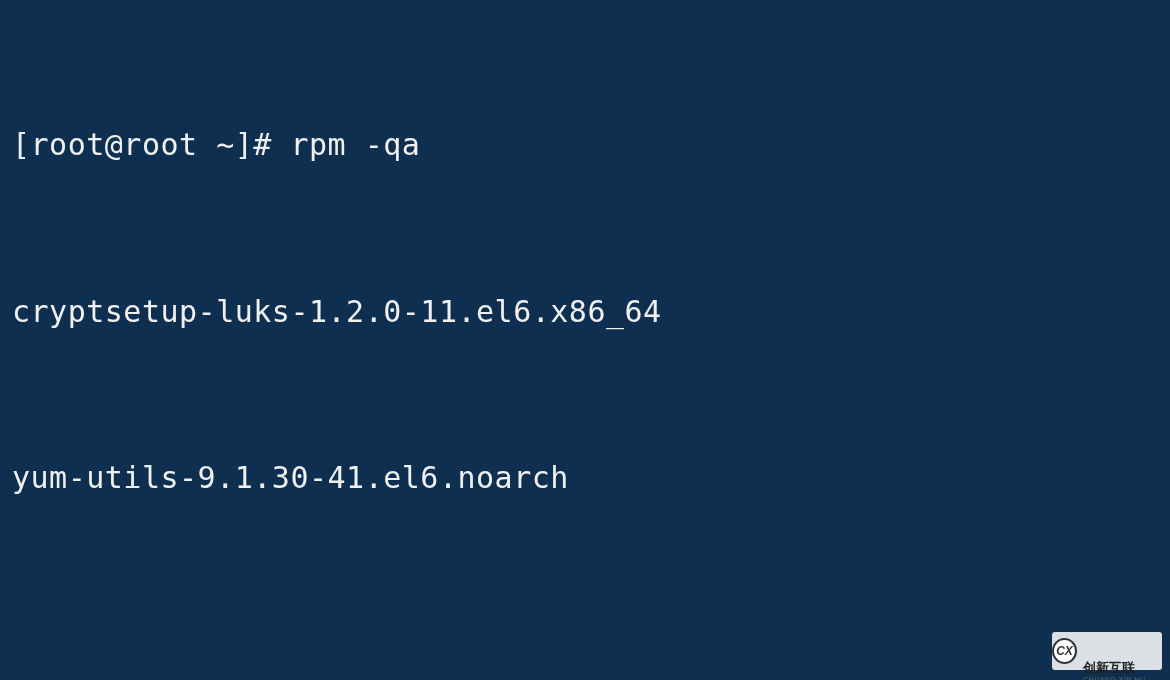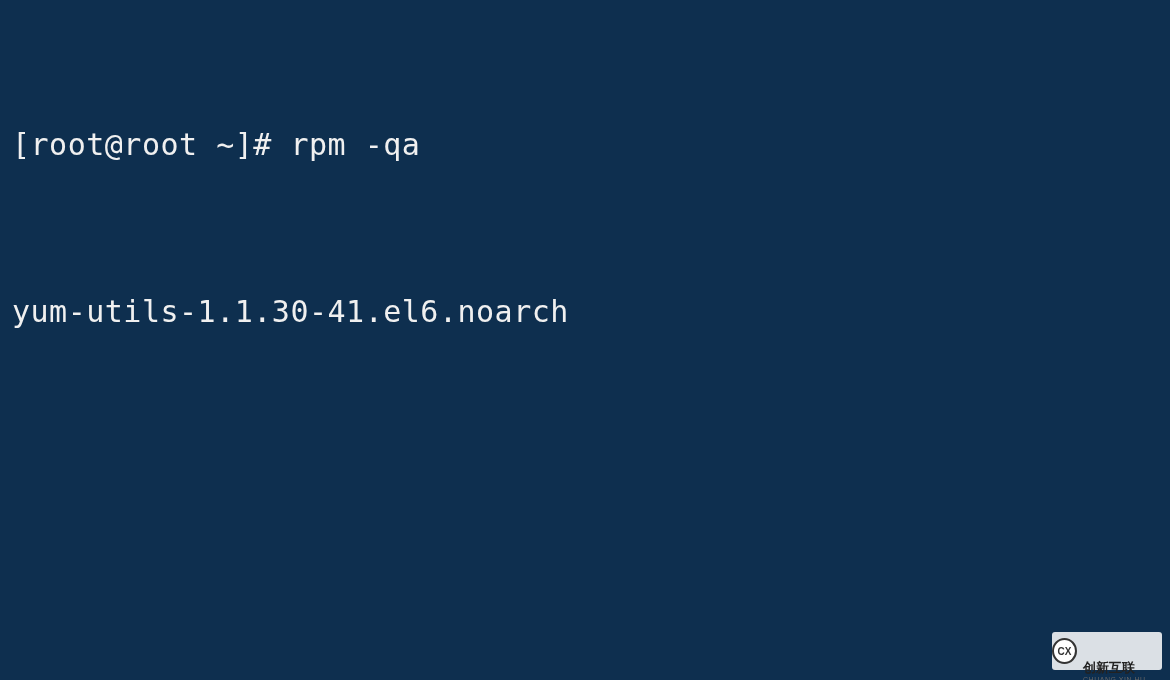--- a/index.html
+++ b/index.html
@@ -40,24 +40,25 @@
     font-family: sans-serif;
   }
   .watermark .logo {
     width: 22px;
     height: 22px;
     border: 2px solid #333;
     border-radius: 50%;
     display: flex;
     align-items: center;
     justify-content: center;
-    font-size: 10px;
+    font-size: 12px;
     font-weight: bold;
     color: #333;
     background: #fff;
+    font-style: italic;
   }
   .watermark .txt {
     display: flex;
     flex-direction: column;
     line-height: 1;
   }
   .watermark .txt .cn {
     font-size: 13px;
     font-weight: bold;
     color: #222;
@@ -68,21 +69,22 @@
     color: #666;
     letter-spacing: 0.5px;
     margin-top: 2px;
   }
 </style>
 </head>
 <body>
 
 <div class="terminal">
   <span class="prompt-line"><span>[root@root ~]# </span><span>rpm -qa</span></span>
-  <span class="output-line">yum-utils-1.1.30-41.el6.noarch</span>
+  <span class="output-line">cryptsetup-luks-1.2.0-11.el6.x86_64</span>
+  <span class="output-line">yum-utils-9.1.30-41.el6.noarch</span>
   
   
   
   
   
   
   
 </div>
 
 <div class="watermark">

